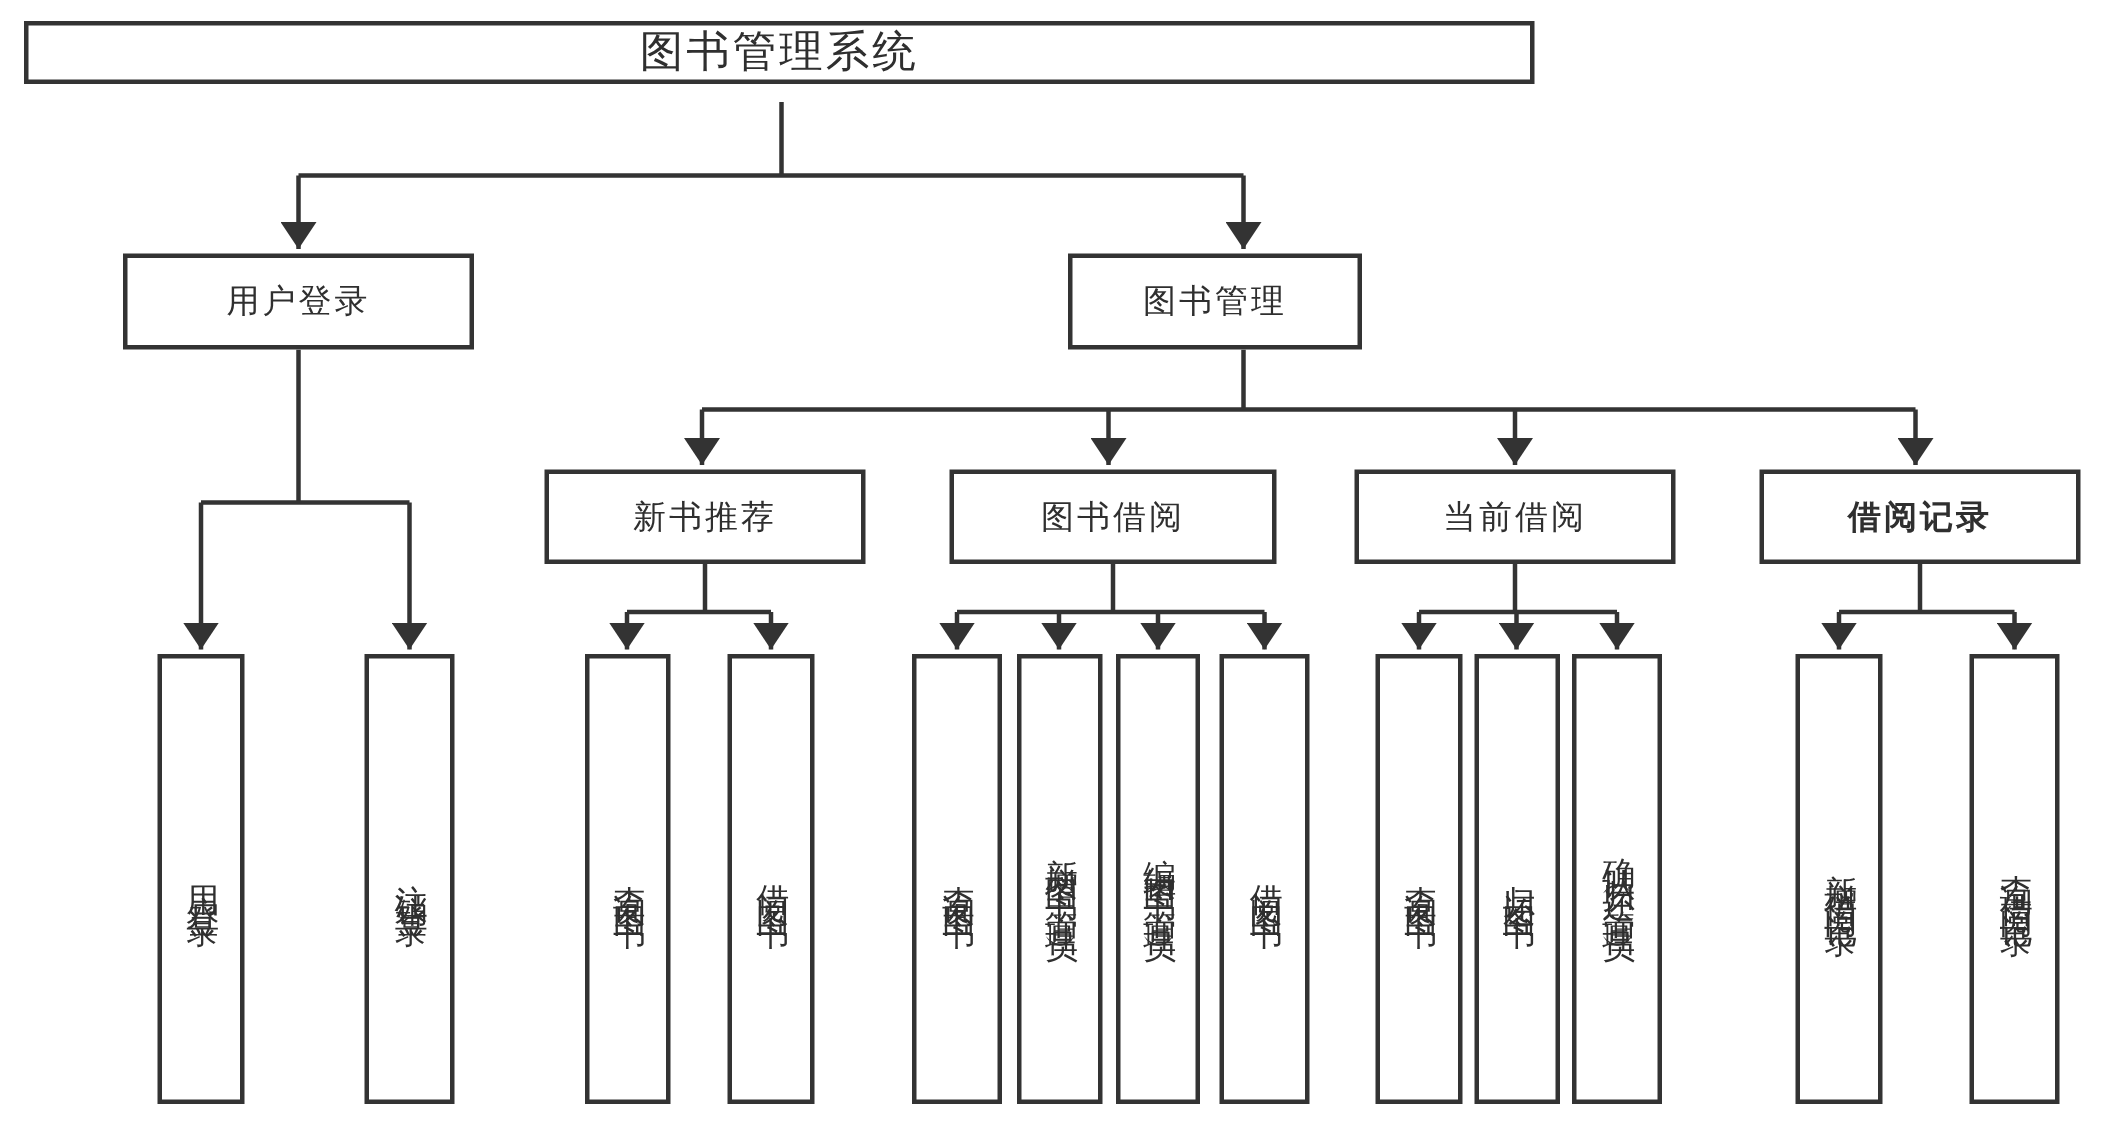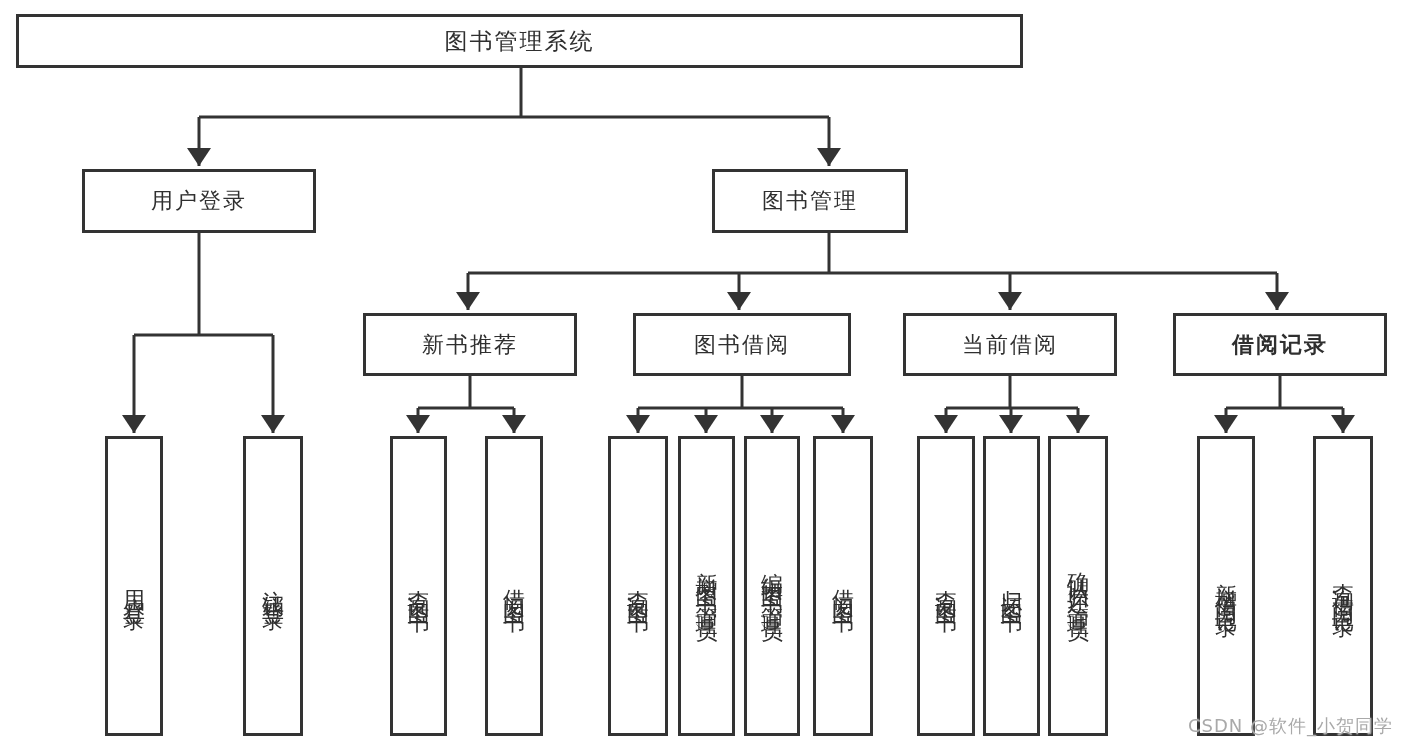--- a/index.html
+++ b/index.html
@@ -40,21 +40,21 @@
     position: absolute;
     left: 50%; top: 50%;
     transform: translate(-50%, -50%);
     writing-mode: vertical-rl;
     text-orientation: mixed;
     font-size: 22px;
     letter-spacing: 7px;
     line-height: 1.1;
     white-space: nowrap;
   }
-  #b-root   { left: 16px;  top: 14px;  width: 1007px; height: 54px; font-size: 23px; }
+  #b-root   { left: 16px;  top: 14px;  width: 1007px; height: 42px; font-size: 29px; }
   #b-login  { left: 82px;  top: 169px; width: 234px;  height: 64px; }
   #b-mgmt   { left: 712px; top: 169px; width: 196px;  height: 64px; }
   #b-newrec { left: 363px; top: 313px; width: 214px;  height: 63px; }
   #b-borrow { left: 633px; top: 313px; width: 218px;  height: 63px; }
   #b-cur    { left: 903px; top: 313px; width: 214px;  height: 63px; }
   #b-rec    { left: 1173px;top: 313px; width: 214px;  height: 63px; font-weight: bold; }
 
   #lf-ulogin { left: 105px;  top: 436px; width: 58px; height: 300px; }
   #lf-logout { left: 243px;  top: 436px; width: 60px; height: 300px; }
   #lf-q1     { left: 390px;  top: 436px; width: 57px; height: 300px; }
@@ -197,15 +197,14 @@
   <div class="leaf" id="lf-conf">
     <span>确认归还（管理员）</span>
   </div>
   <div class="leaf" id="lf-addr">
     <span>新增借阅记录</span>
   </div>
   <div class="leaf" id="lf-qrec">
     <span>查询借阅记录</span>
   </div>
 
-  <div id="watermark">CSDN @软件_小贺同学</div>
 
 </div>
 
 </body></html>

